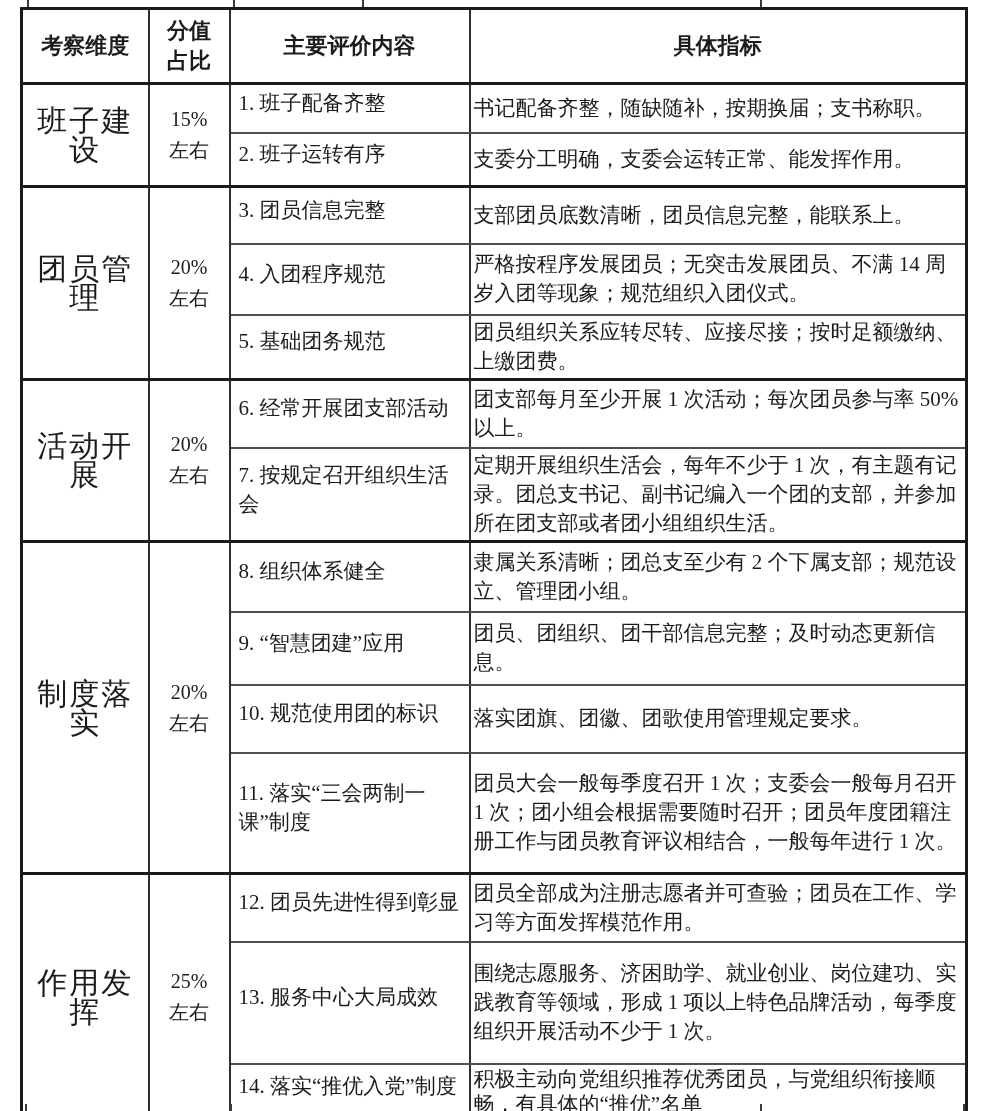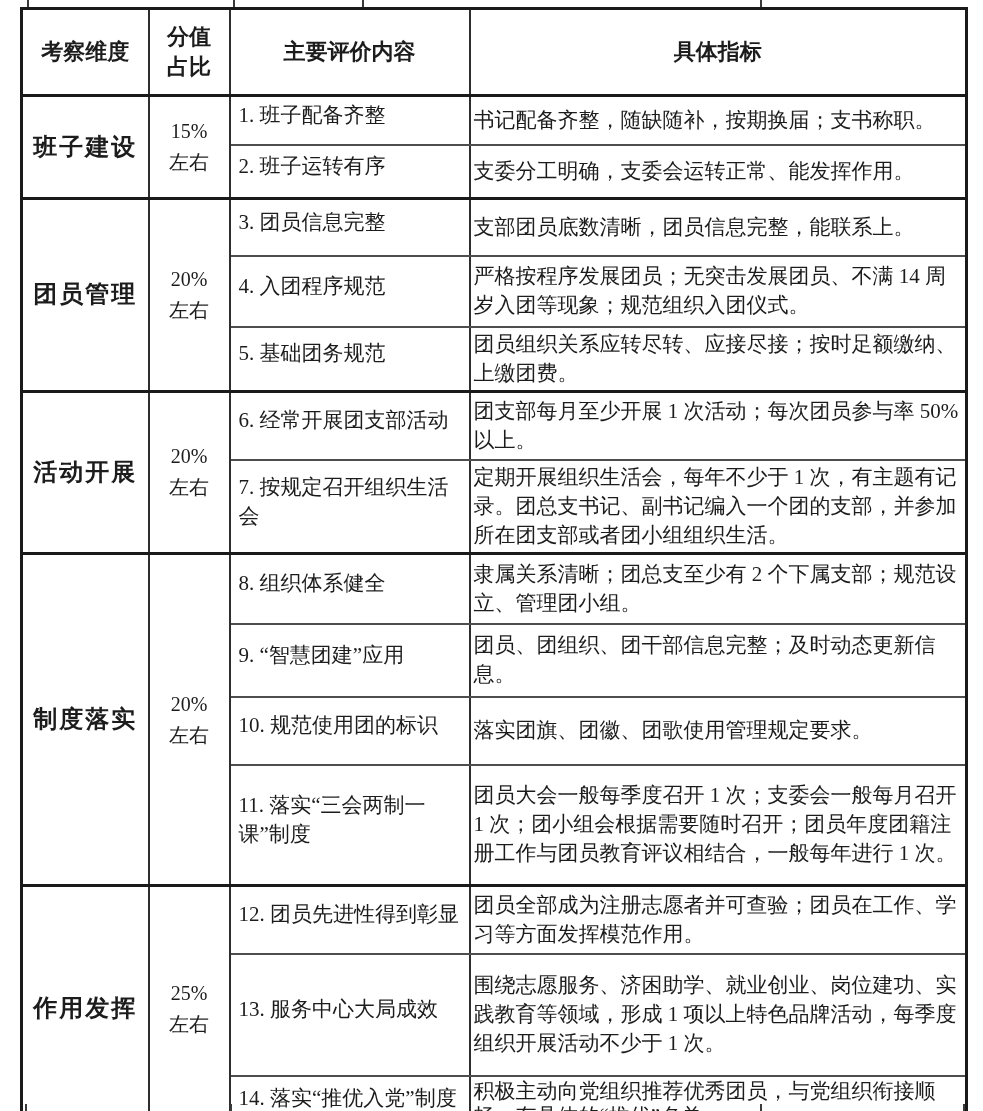--- a/index.html
+++ b/index.html
@@ -33,23 +33,23 @@
   }
   thead th{
     font-weight:bold;
     text-align:center;
     font-size:22px;
     line-height:30px;
     border-bottom:3px solid #1a1a1a;
   }
   tr.sec td{border-top:3px solid #1a1a1a;}
   td.dim{
-    font-weight:bold;
+    font-weight:normal;
     text-align:center;
-    font-size:24px;
+    font-size:30px;
     letter-spacing:2px;
     padding:2px 2px;
   }
   td.score{
     text-align:center;
     font-size:20px;
     line-height:31px;
     padding:2px 18px;
   }
   .pre{white-space:pre-line;}
@@ -74,21 +74,21 @@
   <div class="vstub" style="left:760px;top:0;height:7px"></div>
 
   <table class="eval">
     <colgroup>
       <col style="width:127px">
       <col style="width:81px">
       <col style="width:240px">
       <col style="width:497px">
     </colgroup>
     <thead>
-      <tr style="height:87px">
+      <tr style="height:75px">
         <th>考察维度</th>
         <th class="pre">分值
 占比</th>
         <th>主要评价内容</th>
         <th>具体指标</th>
       </tr>
     </thead>
     <tbody>
 
       <tr class="sec" style="height:49px">

